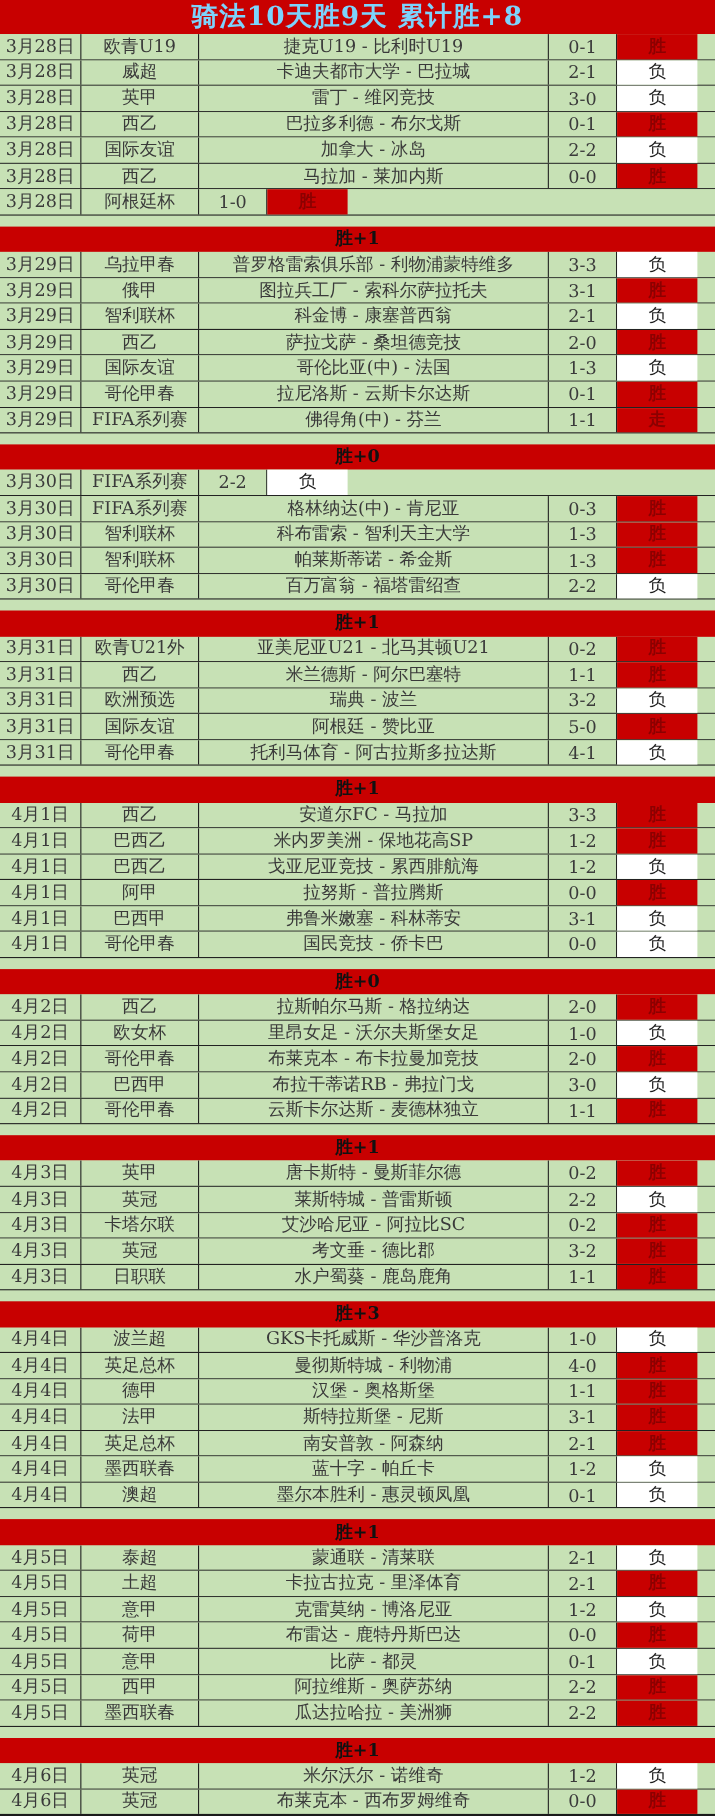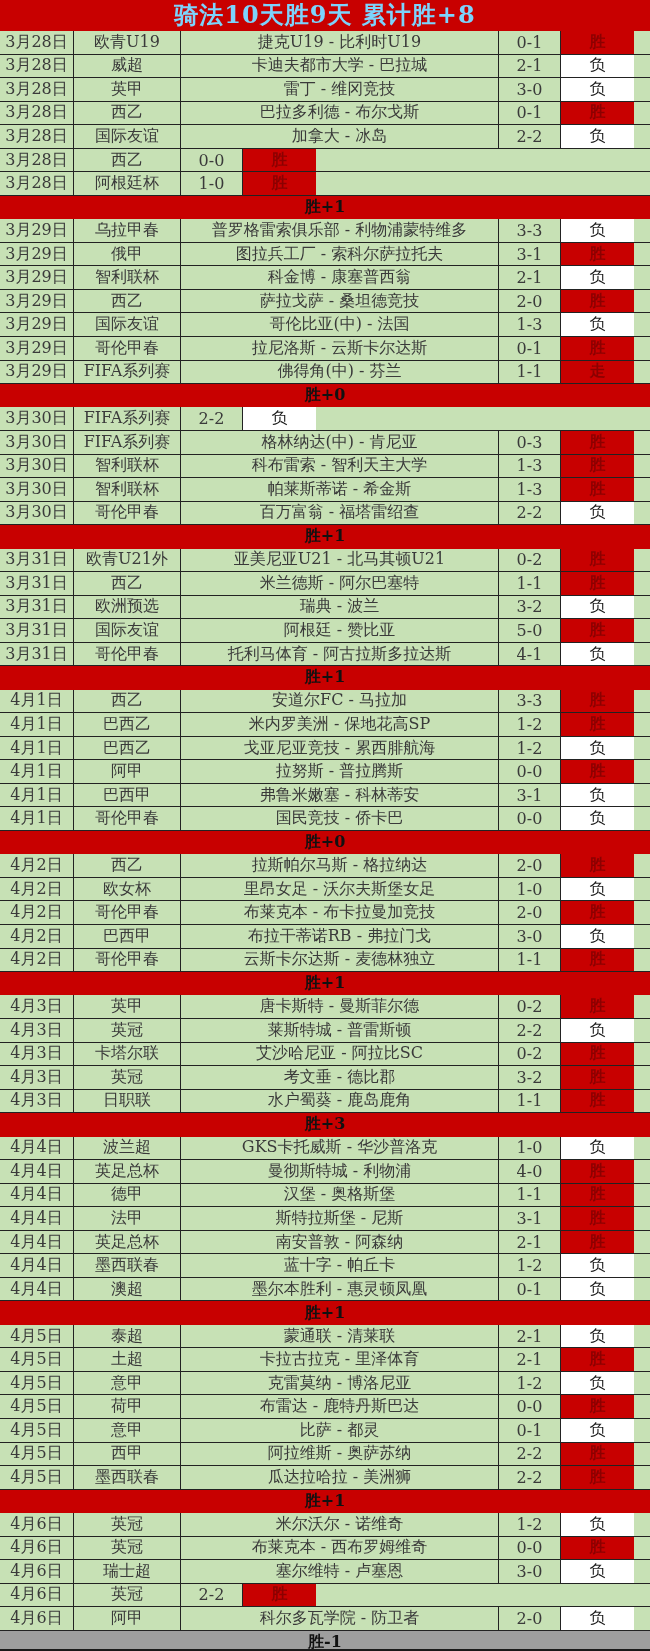--- a/index.html
+++ b/index.html
@@ -26,21 +26,21 @@
   .c-date   { width: 74px; }
   .c-league { width: 107px; }
   .c-match  { width: 318px; }
   .c-score  { width: 62px; }
   .c-result { width: 73px; border-right: none; }
   .result-win  { background: #c80000; color: #8b0000; font-weight: bold; }
   .result-loss { background: #ffffff; color: #1a1a1a; }
   .sep {
     height: 23.4px; background: #c80000; color: #111111;
     display: flex; align-items: center; justify-content: center;
-    font-size: 16px; font-weight: bold;
+    font-size: 16px; font-weight: bold; margin-top: 10px;
   }
   .sep.gray { background: #9e9e9e; }
 </style>
 </head>
 <body>
 
 <div class="page">
   <div class="title-bar">骑法10天胜9天  累计胜+8</div>
   <div id="sections">
       <div class="row">
@@ -74,20 +74,21 @@
       <div class="row">
         <div class="cell c-date">3月28日</div>
         <div class="cell c-league">国际友谊</div>
         <div class="cell c-match">加拿大 - 冰岛</div>
         <div class="cell c-score">2-2</div>
         <div class="cell c-result result-loss">负</div>
       </div>
       <div class="row">
         <div class="cell c-date">3月28日</div>
         <div class="cell c-league">西乙</div>
+        <div class="cell c-match">马拉加 - 莱加内斯</div>
         <div class="cell c-score">0-0</div>
         <div class="cell c-result result-win">胜</div>
       </div>
       <div class="row">
         <div class="cell c-date">3月28日</div>
         <div class="cell c-league">阿根廷杯</div>
         <div class="cell c-score">1-0</div>
         <div class="cell c-result result-win">胜</div>
       </div>
       <div class="sep">胜+1</div>

